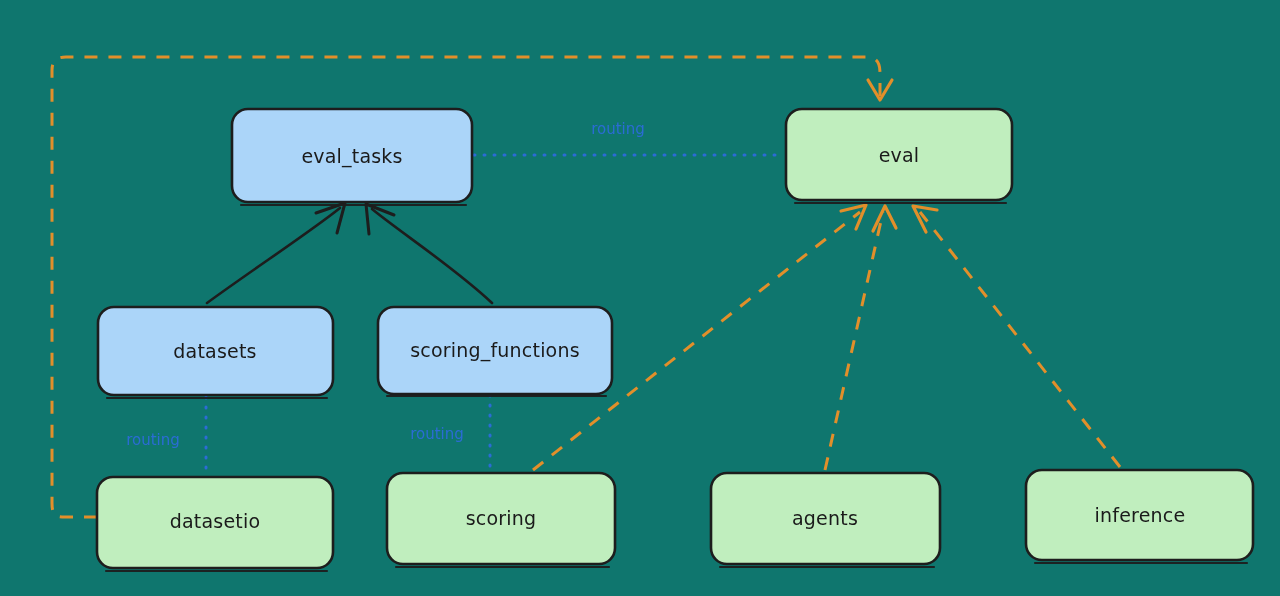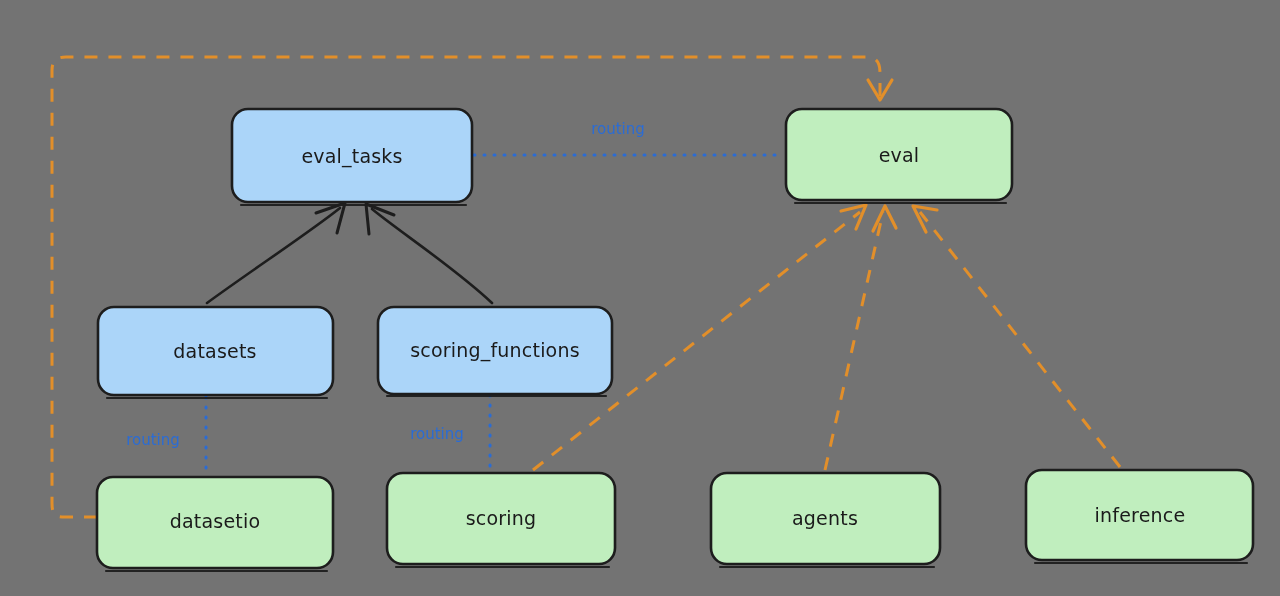--- a/index.html
+++ b/index.html
@@ -4,21 +4,21 @@
 <style>
   html, body {
     margin: 0;
     padding: 0;
     background: #ffffff;
   }
   #canvas {
     position: relative;
     width: 1280px;
     height: 596px;
-    background: #737373;
+    background: #0f766e;
     overflow: hidden;
     font-family: "DejaVu Sans", sans-serif;
   }
   svg.diagram {
     position: absolute;
     top: 0; left: 0;
     width: 1280px;
     height: 596px;
   }
   .node-label {

